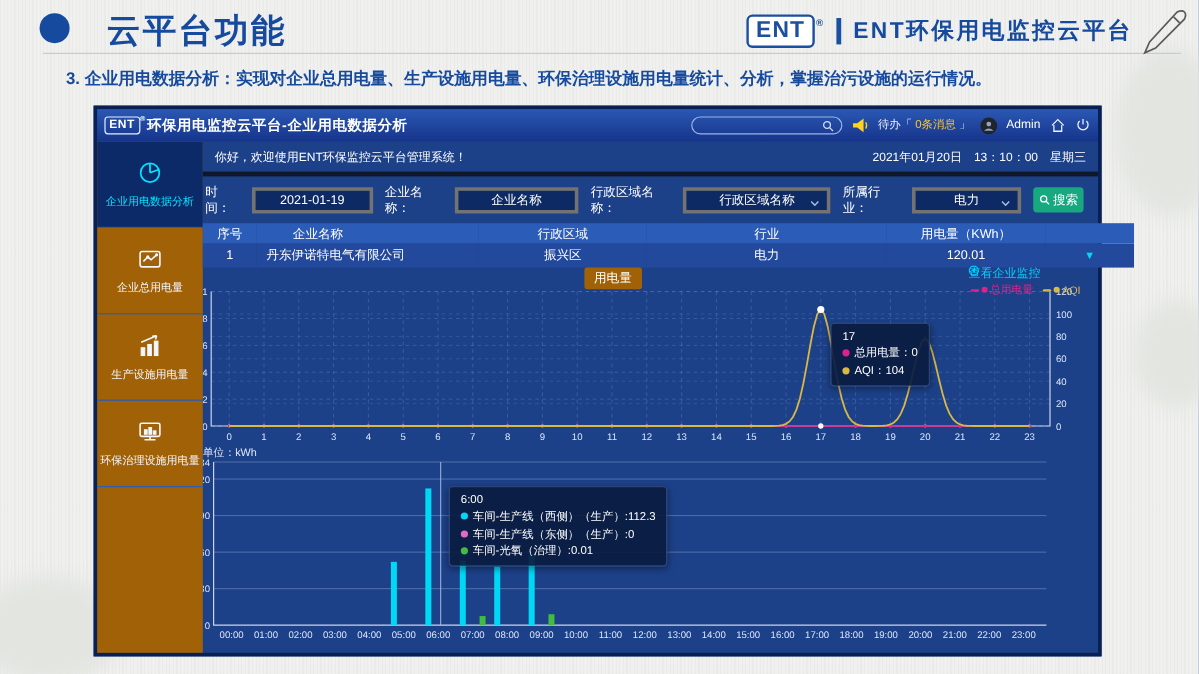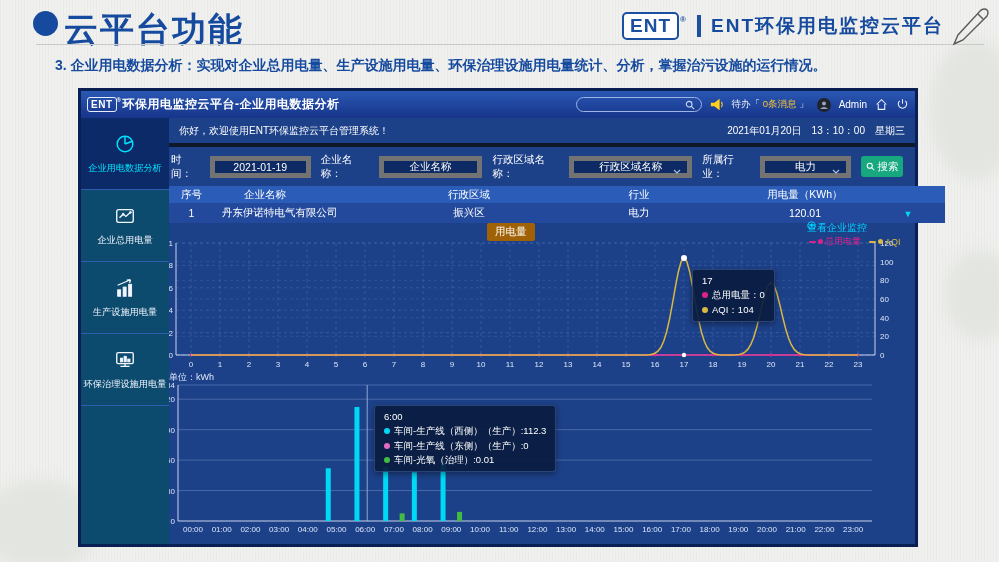--- a/index.html
+++ b/index.html
@@ -4,21 +4,21 @@
 <style>
   html,body{margin:0;padding:0;}
   body{width:999px;height:562px;position:relative;overflow:hidden;
        font-family:"Liberation Sans","DejaVu Sans",sans-serif;
        background:#f0f1ee;}
   .stripes{position:absolute;inset:0;
     background:repeating-linear-gradient(90deg,rgba(0,0,0,0.025) 0 1px,transparent 1px 3px);}
   .blob{position:absolute;background:#e3e5e1;filter:blur(7px);border-radius:50%;}
   
   .hd-circle{position:absolute;left:33px;top:11px;width:25px;height:25px;border-radius:50%;background:#164a9e;}
-  .hd-title{position:absolute;left:64px;top:7px;font-size:34px;font-weight:bold;color:#164a9e;letter-spacing:2px;}
+  .hd-title{position:absolute;left:89px;top:7px;font-size:28px;font-weight:bold;color:#164a9e;letter-spacing:2px;}
   .hd-rule{position:absolute;left:36px;top:44px;width:948px;height:1px;background:#c9cbc9;}
   .brand{position:absolute;top:12px;left:622px;display:flex;align-items:center;gap:10px;}
   .brand-logo{position:relative;border:2px solid #1b4fa0;border-radius:5px;color:#1b4fa0;
     font-weight:bold;font-size:19px;letter-spacing:1px;padding:0 6px;line-height:24px;background:#fff;}
   .brand-reg{position:absolute;top:-6px;right:-10px;font-size:8px;color:#1b4fa0;}
   .brand-sep{width:4px;height:22px;background:#1b4fa0;margin-left:8px;}
   .brand-name{font-size:19px;font-weight:bold;color:#164a9e;letter-spacing:2px;}
   .pen{position:absolute;right:8px;top:6px;}
   .subtitle{position:absolute;left:55px;top:57px;font-size:14px;font-weight:bold;color:#164a9e;}
   
@@ -32,33 +32,33 @@
   .app-title{font-size:12px;font-weight:bold;letter-spacing:.5px;}
   .tb-right{margin-left:auto;display:flex;align-items:center;gap:8px;}
   .search-pill{width:112px;height:13px;border:1px solid #9db4e4;border-radius:8px;display:flex;
       align-items:center;justify-content:flex-end;padding:0 6px;}
   .todo{font-size:9.5px;color:#eef2fc;}
   .todo b{color:#ffc72e;font-weight:normal;}
   .admin{font-size:10px;}
   .avatar{width:14px;height:14px;border-radius:50%;background:#20242e;display:flex;align-items:center;justify-content:center;}
   .appbody{display:flex;height:426px;}
   
-  .sidebar{width:88px;background:#0c4a6e;flex:none;display:flex;flex-direction:column;}
+  .sidebar{width:88px;background:#a16207;flex:none;display:flex;flex-direction:column;}
   .side-item{height:71px;border-bottom:1px solid #2f5cb0;display:flex;flex-direction:column;
       align-items:center;justify-content:center;gap:6px;cursor:pointer;}
   .side-item .lbl{font-size:10px;color:#f2f6ff;white-space:nowrap;transform:scale(.92);}
   .side-item.active{background:#0c2a67;}
   .side-item.active .lbl{color:#00e4ff;}
   
   .main{flex:1;position:relative;min-width:0;}
   .welcome{height:25px;display:flex;align-items:center;border-bottom:4px solid #0f172a;
       padding:0 10px;font-size:10px;}
   .welcome .dt{margin-left:auto;}
   .filters{height:39px;display:flex;align-items:center;font-size:10.5px;gap:10px;padding-left:2px;}
-  .fld{background:#0d2a64;border:5px solid #737373;height:22px;display:flex;align-items:center;
+  .fld{background:#0d2a64;border:3px solid #737373;height:22px;display:flex;align-items:center;
       justify-content:center;font-size:10.5px;color:#fff;position:relative;box-sizing:border-box;}
   .fld .chev{position:absolute;right:6px;top:8px;}
   .f-w0{width:110px}.f-w1{width:113px}.f-w2{width:134px}.f-w3{width:99px}
   .search-btn{margin-left:auto;margin-right:12px;width:46px;height:21px;background:#17a880;border-radius:3px;
       display:flex;align-items:center;justify-content:center;gap:3px;font-size:10.5px;cursor:pointer;}
   table.grid{border-collapse:collapse;width:100%;font-size:10.5px;table-layout:fixed;}
   table.grid th{background:#2a5cb8;font-weight:normal;height:17px;padding:0;}
   table.grid td{background:#23499c;height:20px;padding:0;}
   table.grid th:nth-child(1),table.grid td:nth-child(1){width:45px;text-align:center;}
   table.grid th:nth-child(2),table.grid td:nth-child(2){width:155px;text-align:left;padding-left:30px;}

